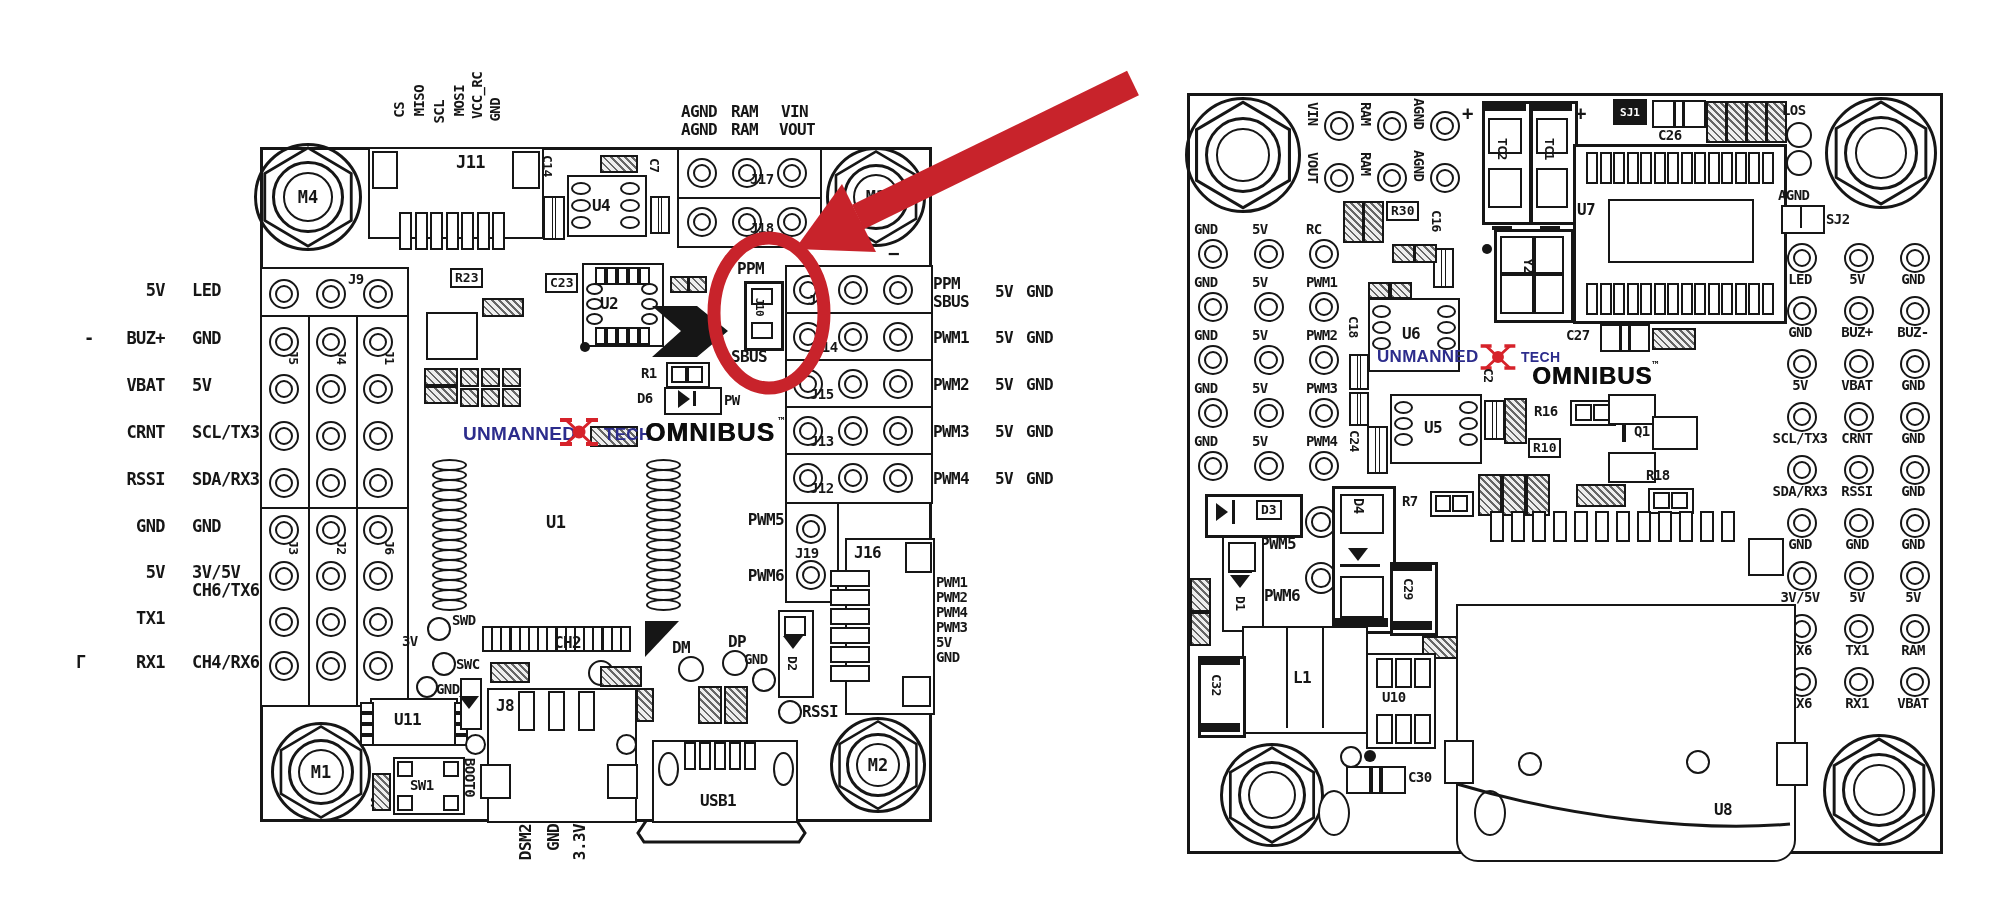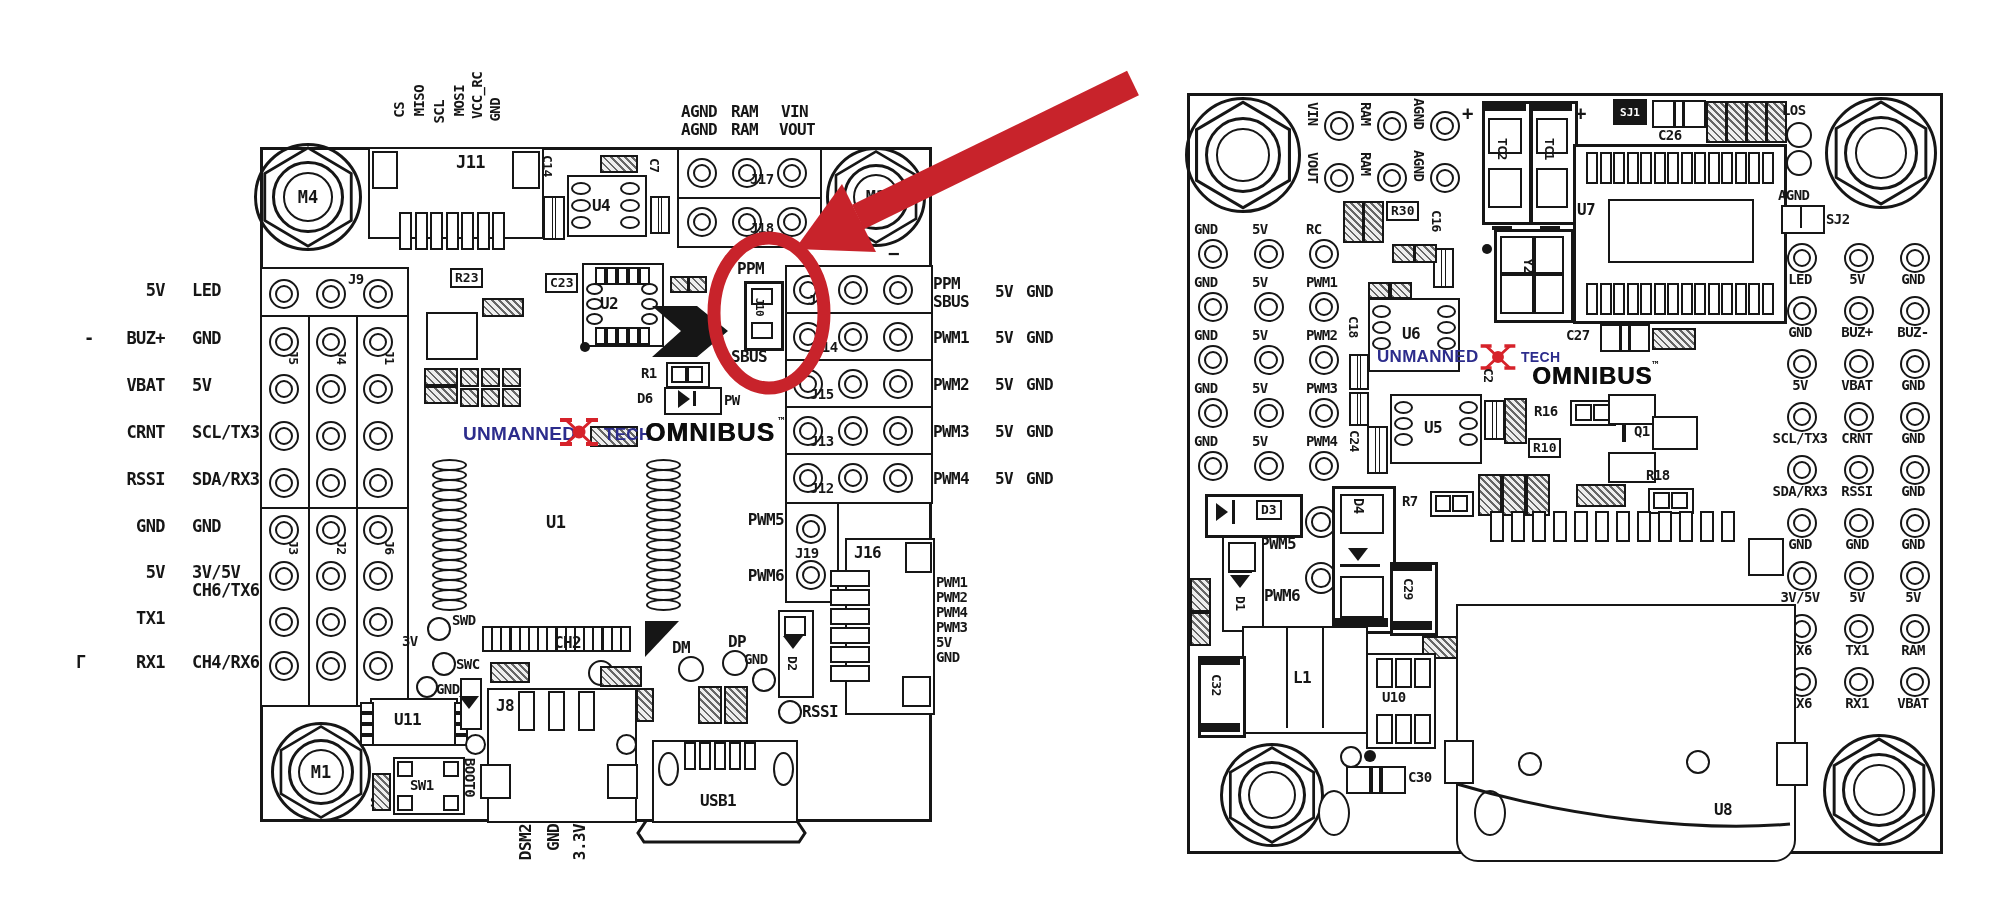--- a/index.html
+++ b/index.html
@@ -77,20 +77,28 @@
     <span class="bl">M3</span>
     </div>
   <div class="bolt" style="left:271px;top:722px;width:100px;height:100px">
     <div class="c0"></div>
       <div class="hx"></div>
       <div class="hxw"></div>
       <div class="c1"></div>
       <div class="c2"></div>
     <span class="bl">M1</span>
     </div>
+  <div class="bolt" style="left:830px;top:717px;width:96px;height:96px">
+    <div class="c0"></div>
+      <div class="hx"></div>
+      <div class="hxw"></div>
+      <div class="c1"></div>
+      <div class="c2"></div>
+    <span class="bl">M2</span>
+    </div>
 
   <div class="lbl vu s14" style="left:392px;top:102px">CS</div>
   <div class="lbl vu s14" style="left:412px;top:85px">MISO</div>
   <div class="lbl vu s14" style="left:432px;top:100px">SCL</div>
   <div class="lbl vu s14" style="left:452px;top:85px">MOSI</div>
   <div class="lbl vu s14" style="left:470px;top:72px">VCC_RC</div>
   <div class="lbl vu s14" style="left:488px;top:98px">GND</div>
 
   <div class="bx" style="left:368px;top:147px;width:172px;height:88px"></div>
   <div class="lbl s17" style="left:456px;top:154px">J11</div>

